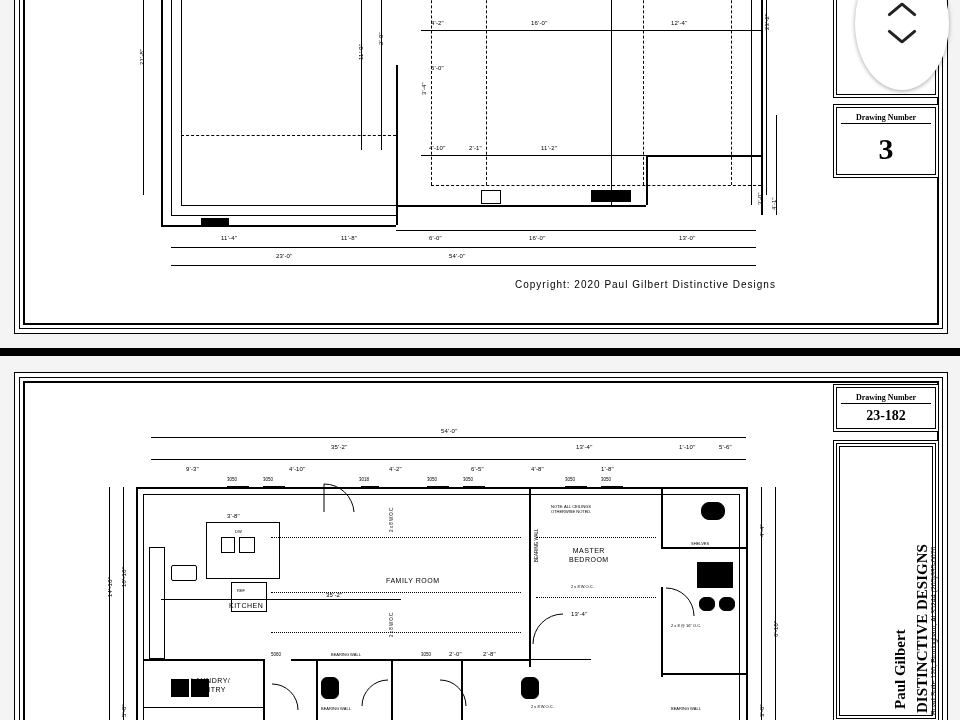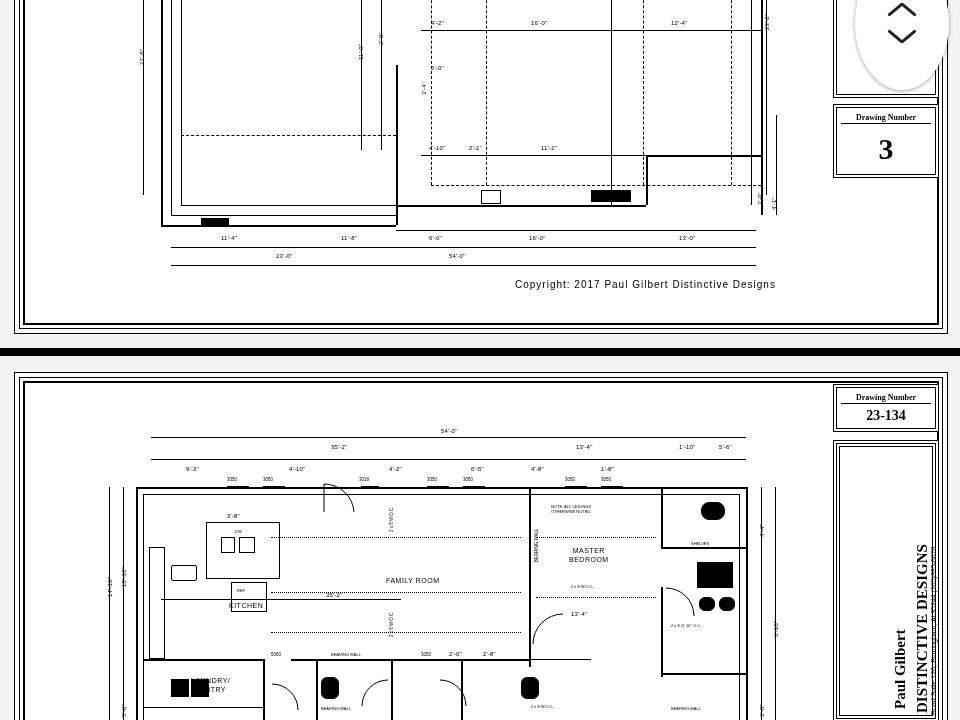--- a/index.html
+++ b/index.html
@@ -146,21 +146,21 @@
       <div class="dim vert" style="left:108px;top:400px;">21'-8"</div>
       <div class="dim vert" style="left:327px;top:395px;">11'-0"</div>
       <div class="dim vert" style="left:347px;top:380px;">2'-0"</div>
       <div class="dim vert" style="left:733px;top:365px;">23'-2"</div>
       <div class="dim vert" style="left:726px;top:540px;">3'-0"</div>
       <div class="dim vert" style="left:740px;top:545px;">4'-1"</div>
       <div class="dim vert" style="left:390px;top:430px;">3'-4"</div>
 
     </div>
 
-    <div class="copyright" style="left:500px;top:630px;">Copyright:  2017 Paul Gilbert Distinctive Designs</div>
+    <div class="copyright" style="left:500px;top:630px;">Copyright:  2020 Paul Gilbert Distinctive Designs</div>
   </div>
 
   <div class="tb" style="left:833px;top:-254px;width:104px;height:350px;">
     <div class="b1"></div>
     <div class="tb-content" style="padding-top:4px;">
       
       
       
       
       
@@ -330,21 +330,21 @@
       <div class="tiny vert" style="left:358px;top:145px;">2 x 8 W.O.C.</div>
       <div class="tiny vert" style="left:358px;top:250px;">2 x 8 W.O.C.</div>
       <div class="tiny vert" style="left:503px;top:175px;">BEARING WALL</div>
     </div>
   </div>
 
   <div class="tb" style="left:833px;top:384px;width:104px;height:46px;">
     <div class="b1"></div>
     <div class="tb-content">
       <div class="tb-head">Drawing Number</div>
-      <div class="tb-mid" style="font-size:14px;padding-top:4px;">23-134</div>
+      <div class="tb-mid" style="font-size:14px;padding-top:4px;">23-182</div>
     </div>
   </div>
 
   <div class="tb" style="left:833px;top:440px;width:104px;height:280px;">
     <div class="b1"></div>
     <div class="b2"></div>
     <div class="vlogo" style="left:58px;top:268px;">
       <div class="l1"><span>Paul Gilbert</span></div>
     </div>
     <div class="vlogo" style="left:80px;top:272px;">

